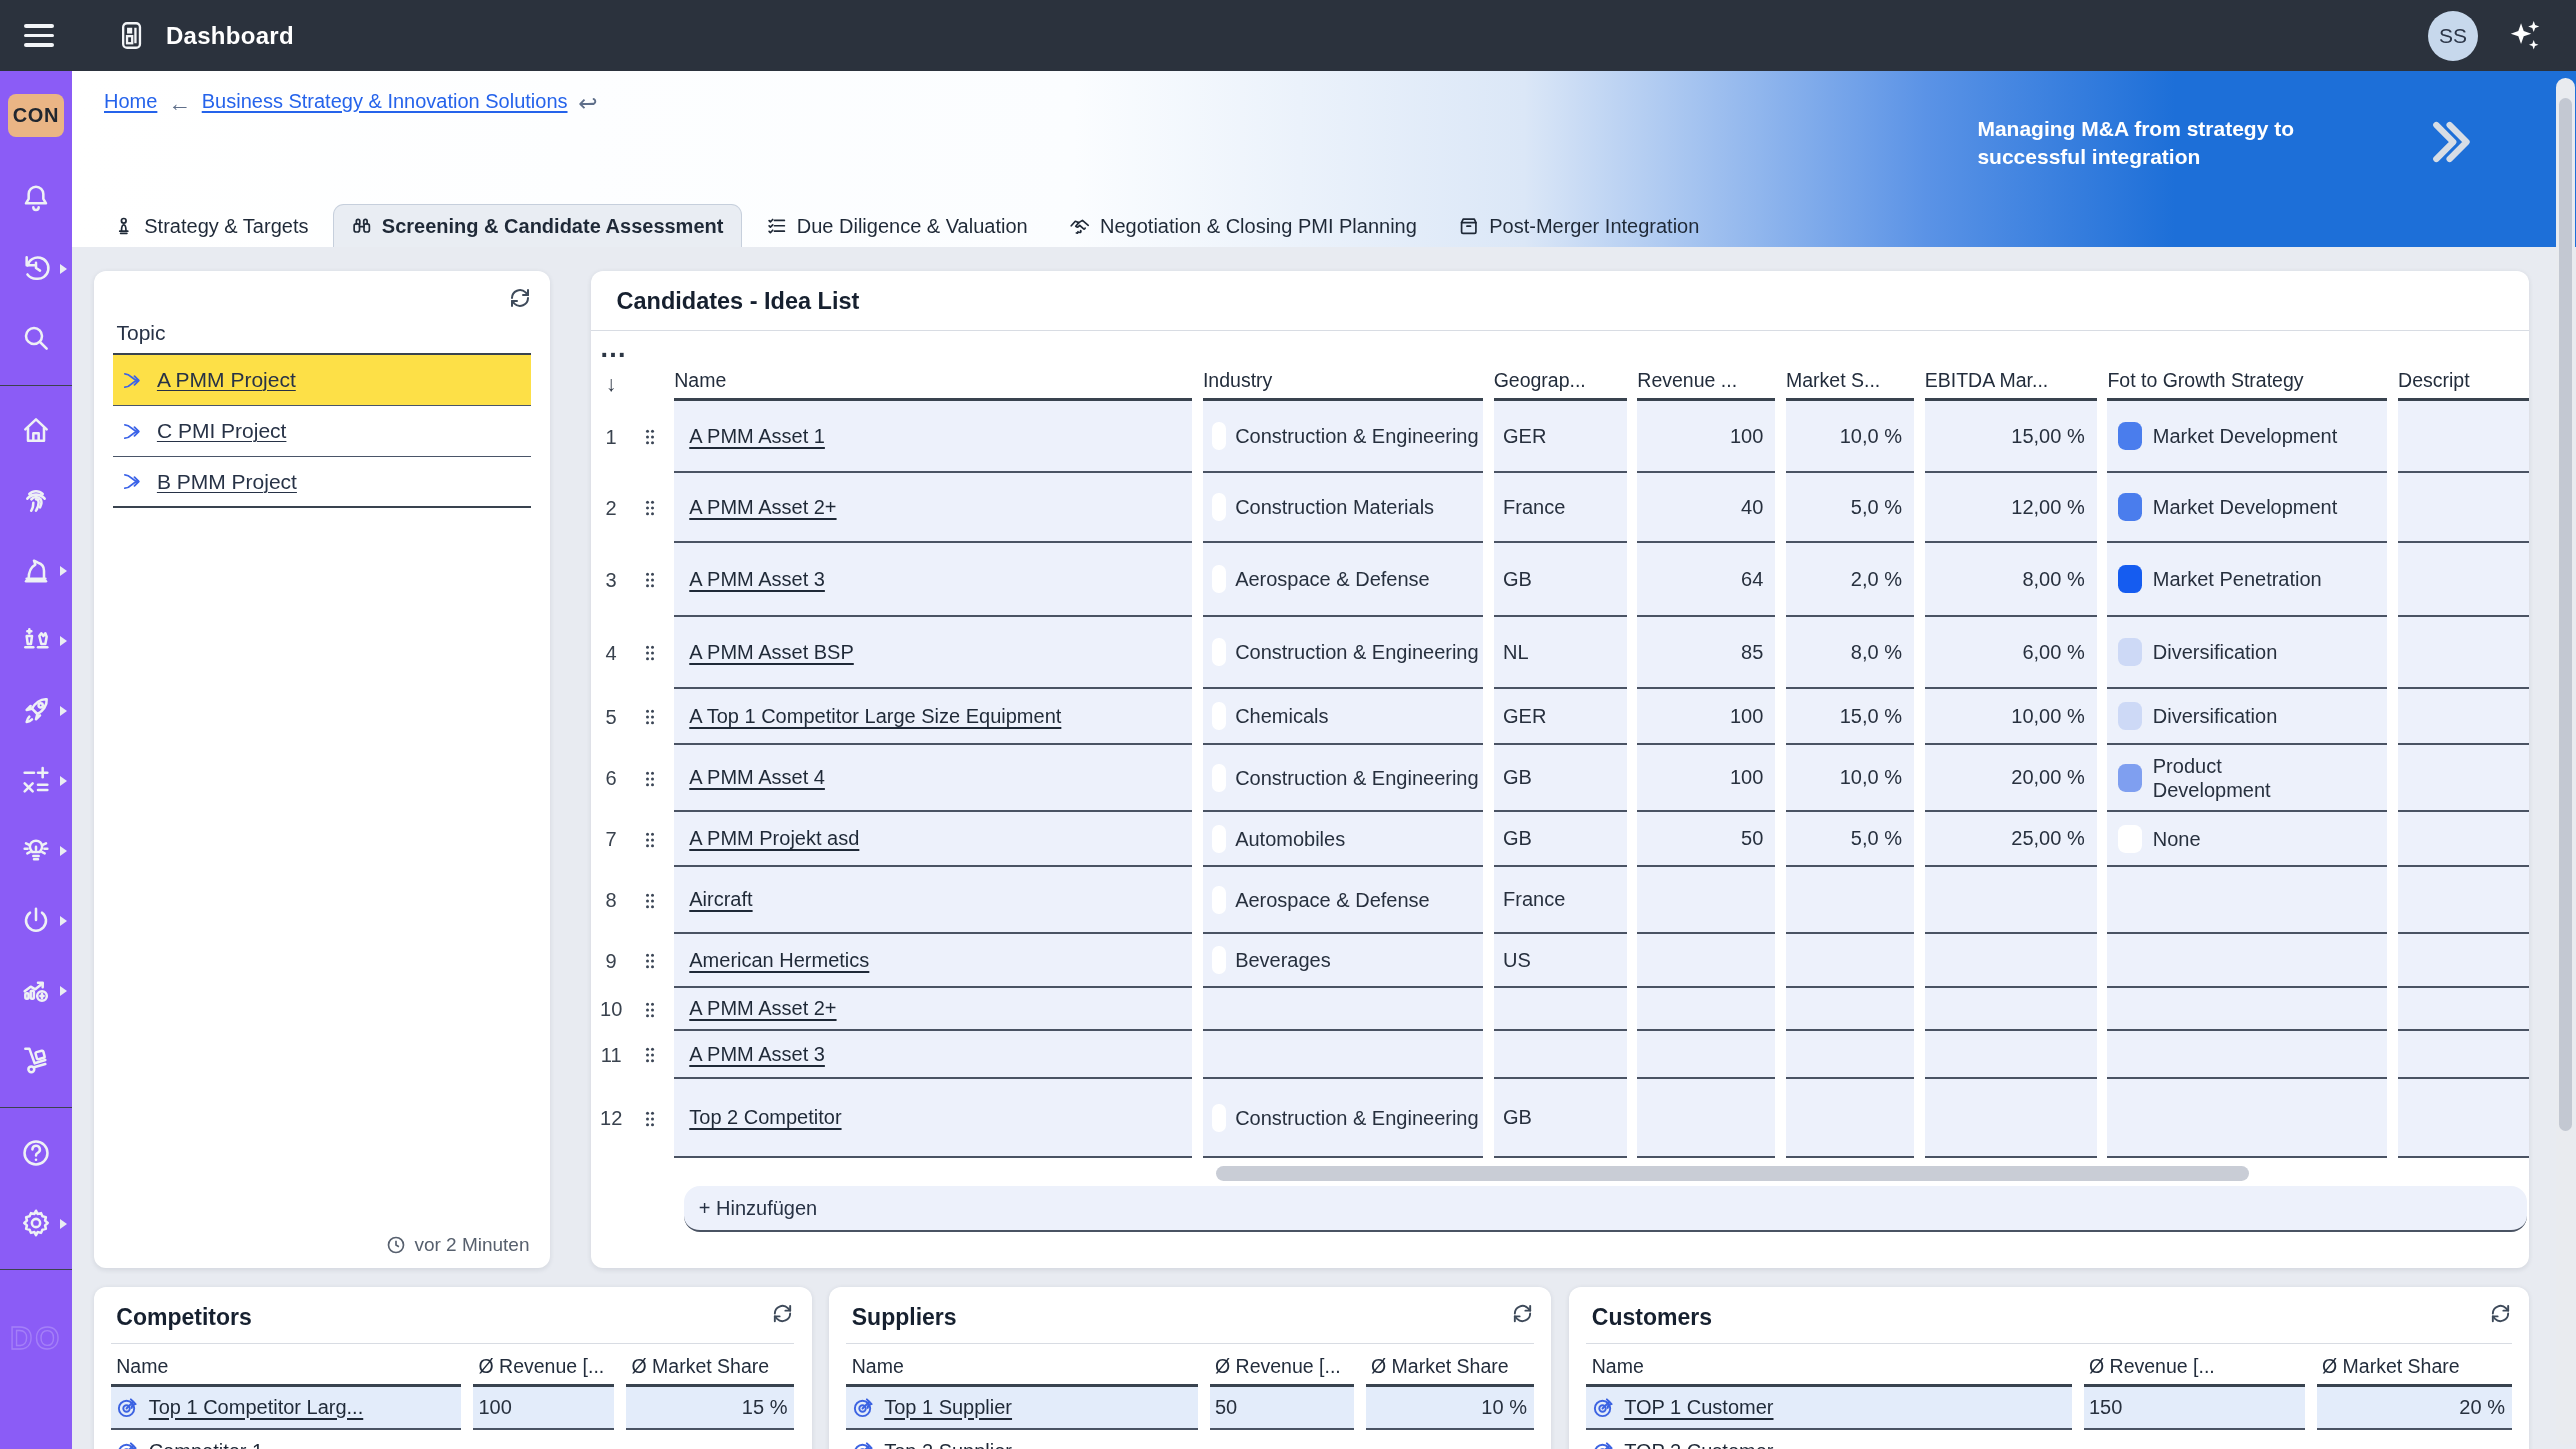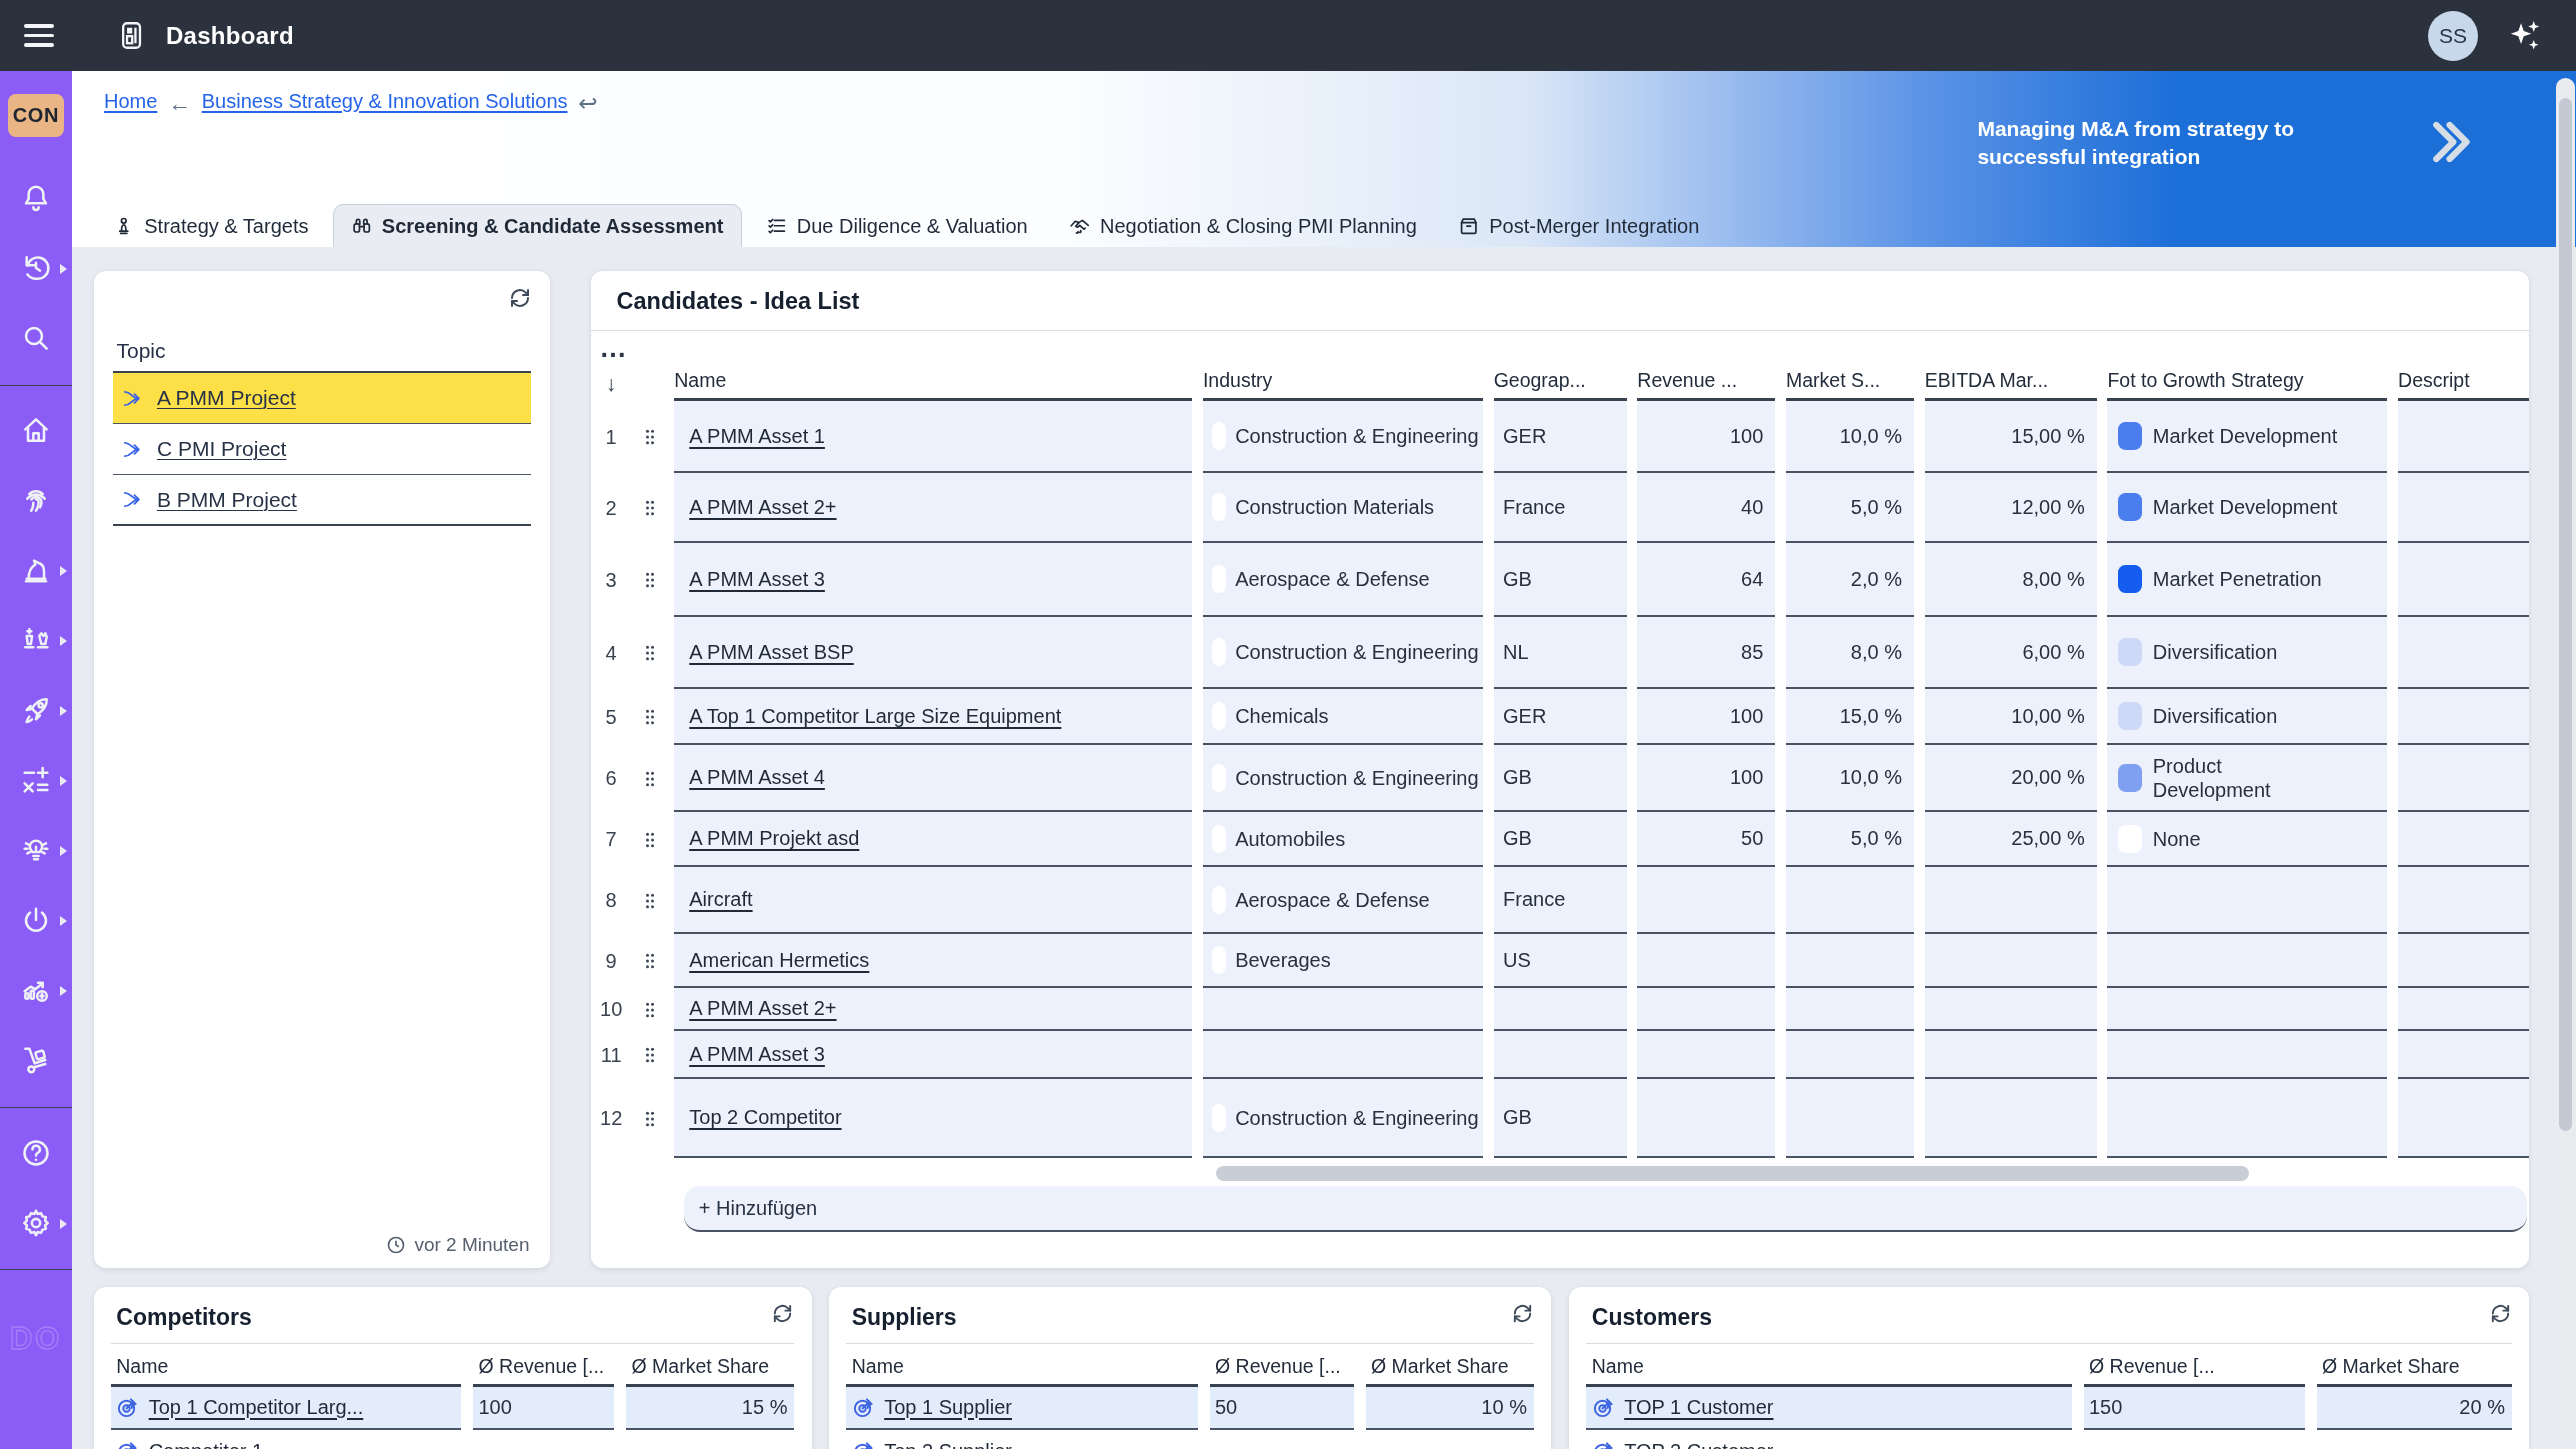--- a/index.html
+++ b/index.html
@@ -59,21 +59,21 @@
   .tab.active { background:#e9edf3; border:1.3px solid #c6cfdc; border-bottom:none;
     border-radius:10.7px 10.7px 0 0; font-weight:700; height:43px; }
 
   
   .content { position:absolute; left:72px; top:247px; width:2504px; bottom:0; background:#e8ebf1; }
   .panel { position:absolute; background:#ffffff; border-radius:12px; box-shadow:0 1.3px 5.4px rgba(25,35,60,.10); }
 
   
   .topic-panel { left:21.5px; top:24px; width:456px; height:997px; padding:16px 19px; }
   .refresh-btn { position:absolute; right:17.4px; top:14.8px; color:#3e4a5a; cursor:pointer; }
-  .topic-header { margin-top:52px; font-size:21px; color:#273246; padding:0 4px 8px 4px;
+  .topic-header { margin-top:34px; font-size:21px; color:#273246; padding:0 4px 8px 4px;
     border-bottom:2.7px solid #39434f; }
   .topic-item { display:flex; align-items:center; gap:12px; padding:0 9.4px; height:51px;
     border-bottom:1.3px solid #4a5568; font-size:21px; cursor:pointer; }
   .topic-item:last-of-type { border-bottom:2.7px solid #39434f; }
   .topic-item.hl { background:#fde047; }
   .topic-link { color:#273246; text-decoration:underline; text-underline-offset:3.4px; text-decoration-thickness:1.3px; }
   .topic-updated { position:absolute; right:20px; bottom:12px; display:flex; gap:8px; align-items:center;
     color:#57606e; font-size:19px; }
 
   

